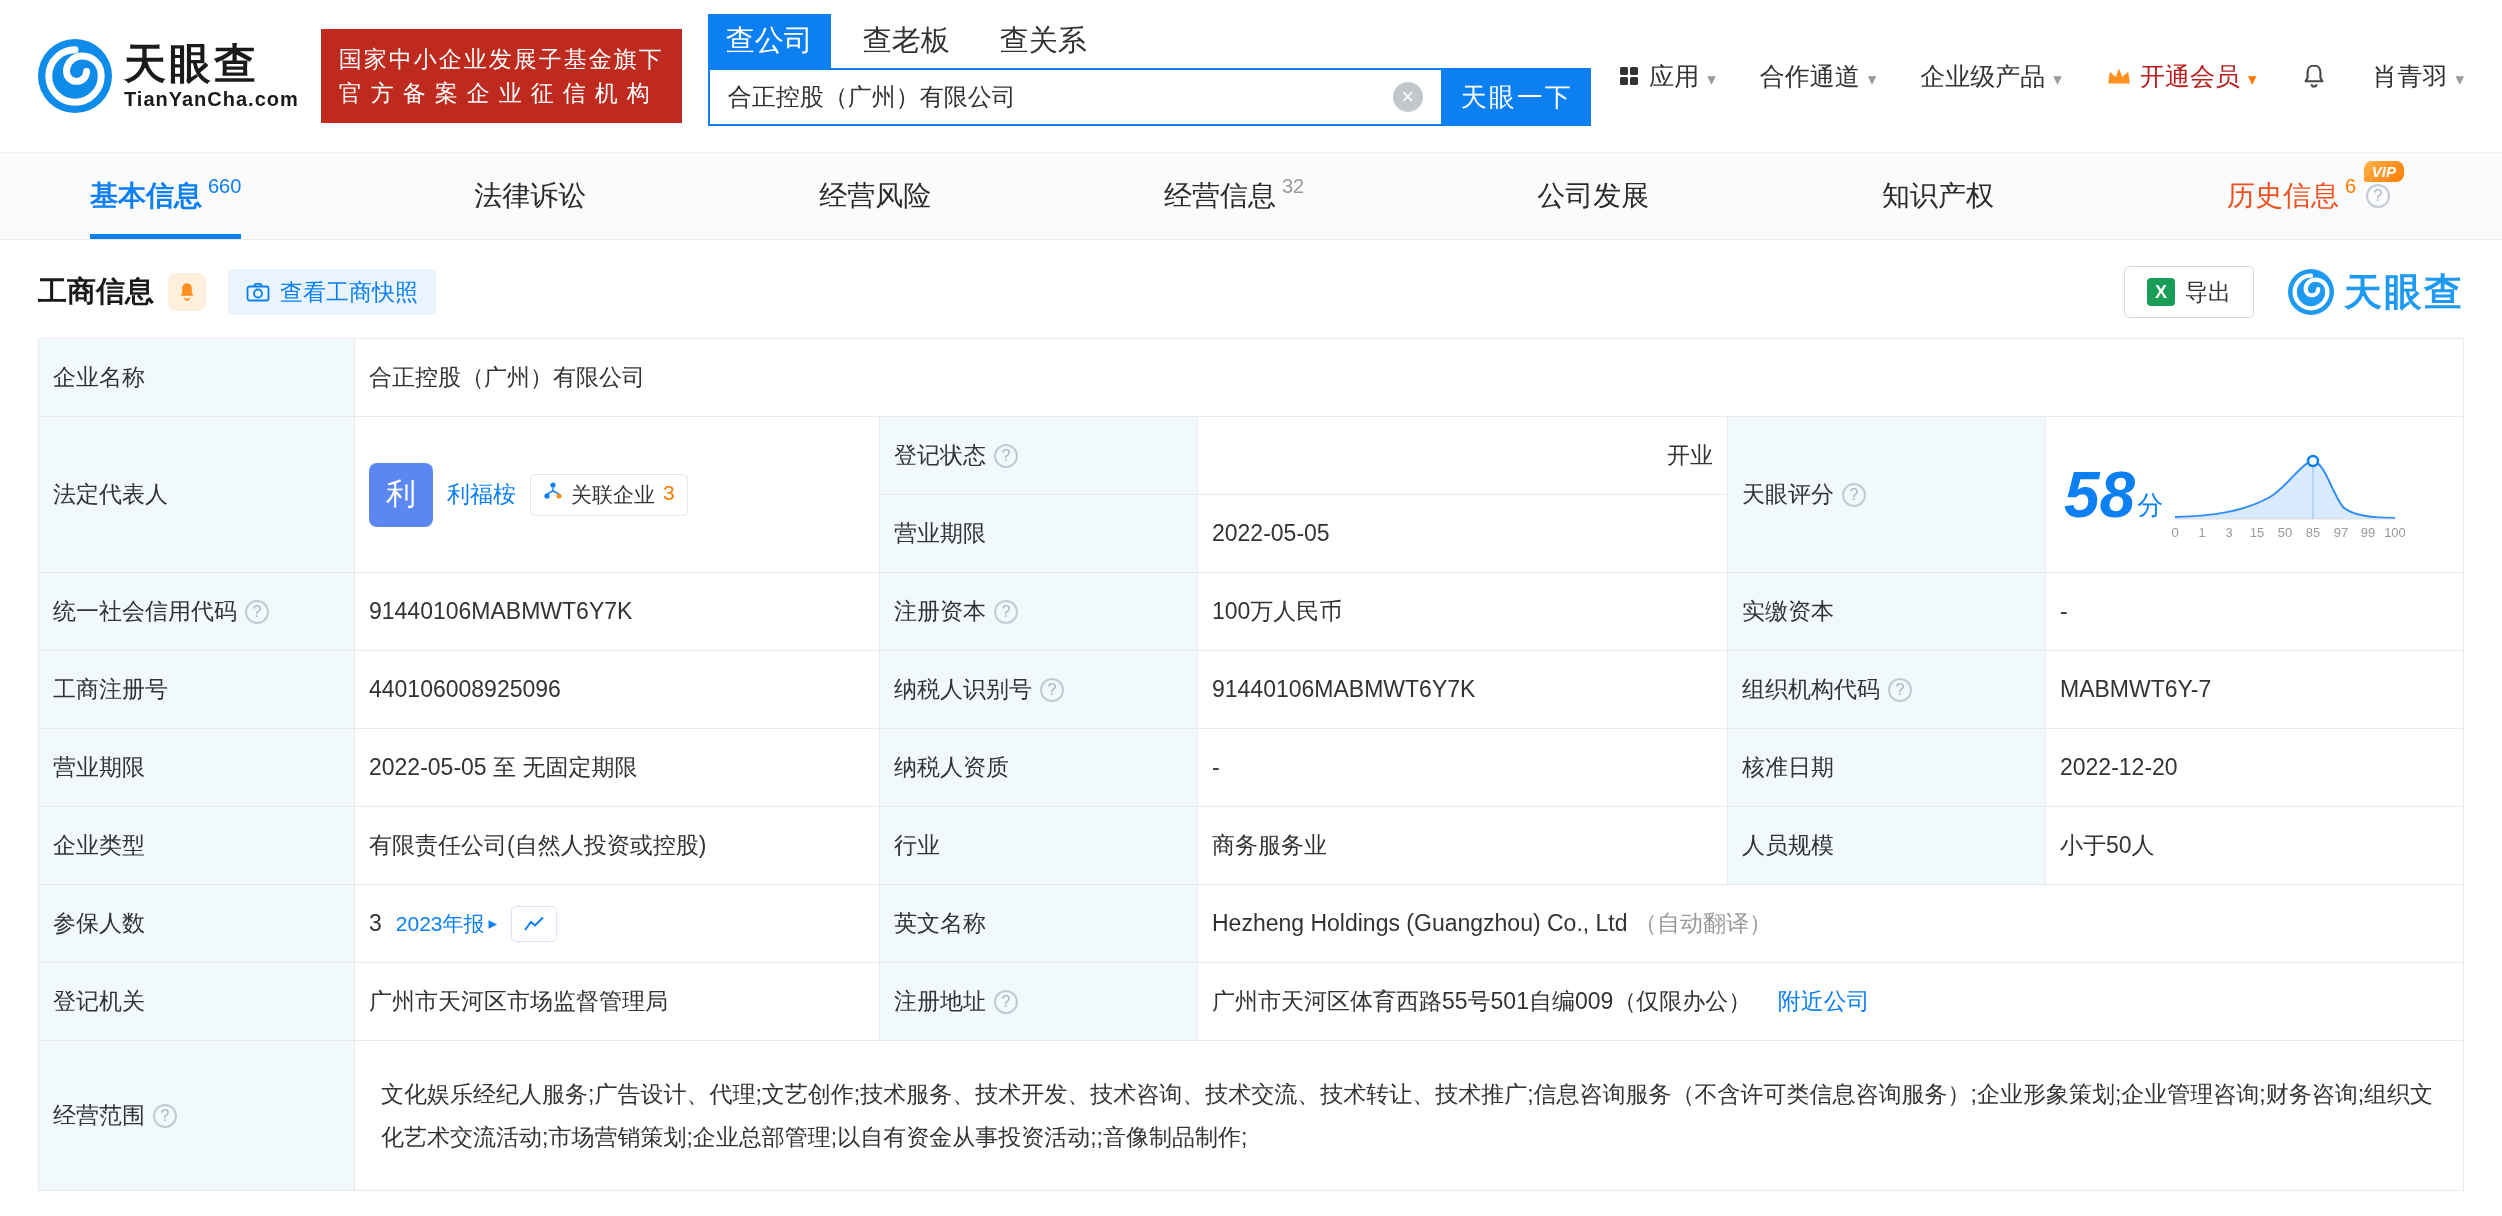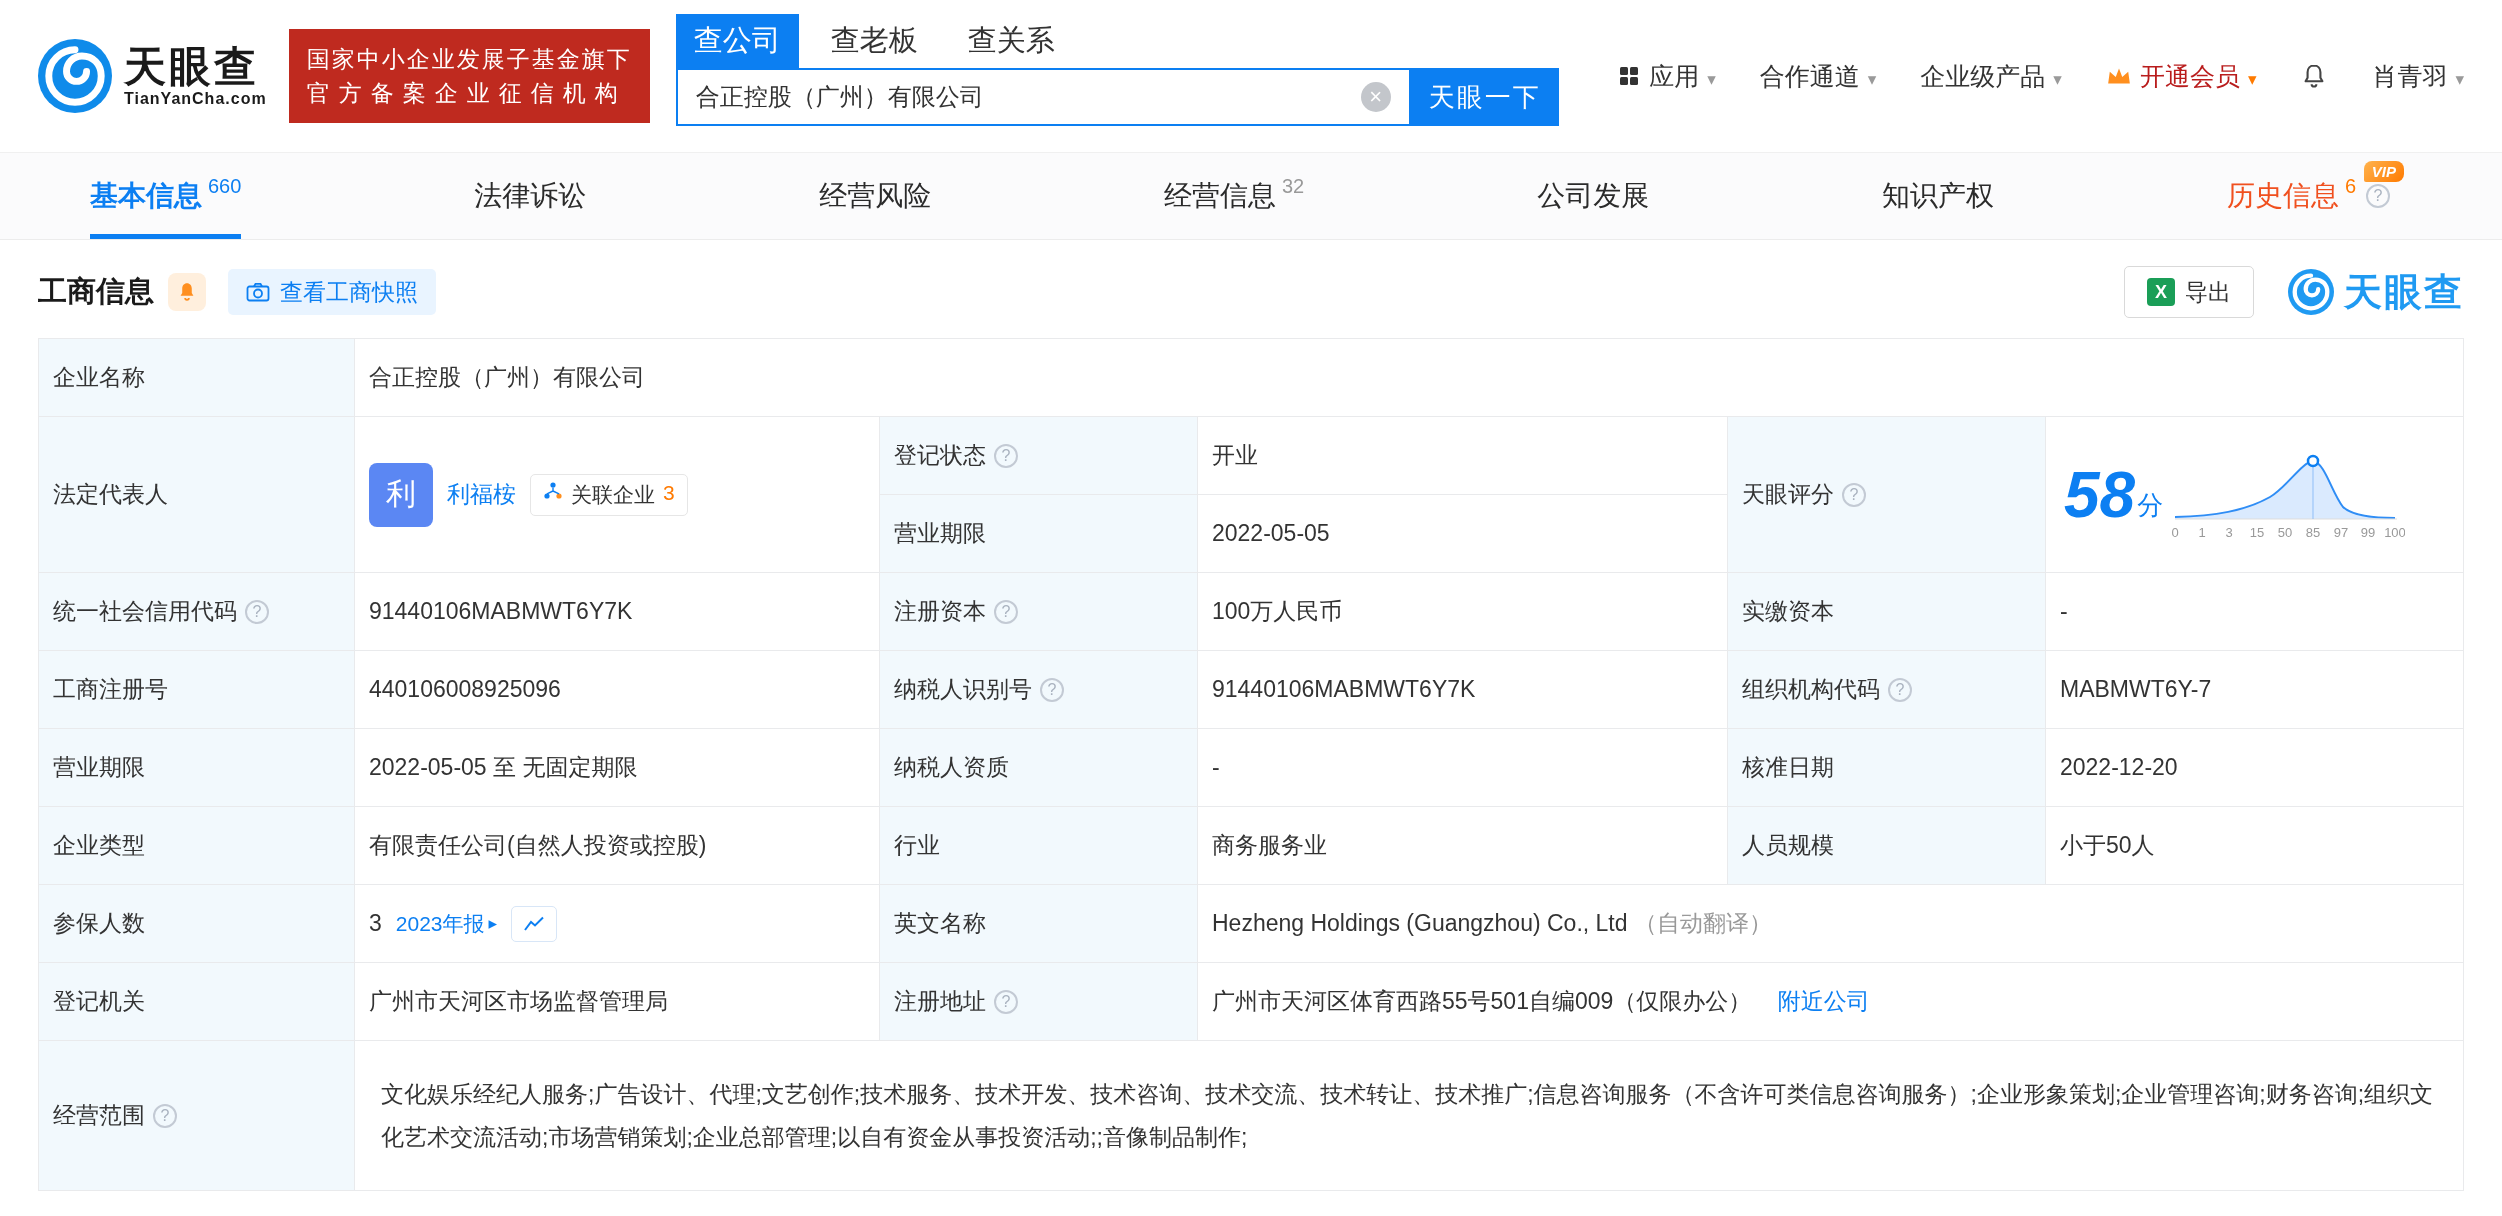--- a/index.html
+++ b/index.html
@@ -6,21 +6,21 @@
   * { box-sizing: border-box; margin: 0; padding: 0; }
   html,body { background:#fff; }
   body { width:2502px; height:1216px; overflow:hidden;
          font-family:"Liberation Sans","DejaVu Sans",sans-serif; color:#333; }
 
   
   .topbar { height:152px; display:flex; align-items:center; padding:0 38px; background:#fff; }
   .logo-wrap { display:flex; align-items:center; gap:12px; flex:0 0 auto; }
   .logo-circle { width:74px; height:74px; }
   .logo-text-main { font-size:42px; font-weight:bold; color:#1a1a1a; letter-spacing:3px; line-height:1.1; }
-  .logo-text-sub { font-size:16px; font-weight:bold; color:#1a1a1a; letter-spacing:1px; }
+  .logo-text-sub { font-size:20px; font-weight:bold; color:#1a1a1a; letter-spacing:1px; }
   .gov-badge { margin-left:22px; background:#bf2a1f; color:#fff; padding:13px 18px; flex:0 0 auto; }
   .gov-badge .l1 { font-size:23px; letter-spacing:2px; line-height:34px; }
   .gov-badge .l2 { font-size:23px; letter-spacing:9px; line-height:34px; }
 
   .search-area { margin-left:26px; flex:0 0 auto; }
   .search-tabs { display:flex; align-items:flex-end; height:42px; }
   .search-tab { font-size:29px; color:#333; padding:7px 18px; cursor:pointer; }
   .search-tab.active { background:#0C7FF2; color:#fff; }
   .search-tab + .search-tab { margin-left:14px; }
   .search-row { display:flex; }
@@ -73,21 +73,21 @@
   .watermark .wm-text { font-size:38px; font-weight:bold; color:#1F9AF2; letter-spacing:2px; }
 
   
   .table-wrap { padding:0 38px; }
   table.info { width:100%; border-collapse:collapse; table-layout:fixed; }
   table.info td { border:1px solid #e9eaec; font-size:23px; color:#333; padding:0 14px; vertical-align:middle; }
   td.lbl { background:#f2f9fd; }
   td.lbl .lbl-in { display:flex; align-items:center; }
   tr.h78 { height:78px; }
   tr.h150 { height:150px; }
-  .green { color:#2BA149; }
+  .green { color:#2BA149;text-align:right; }
   .flexcell { display:flex; align-items:center; gap:14px; }
   .avatar { width:64px; height:64px; border-radius:8px; background:#5b87f3; color:#fff; font-size:30px;
             display:flex; align-items:center; justify-content:center; flex:0 0 auto; }
   a.blue, .blue-link { color:#0C7FF2; text-decoration:none; cursor:pointer; }
   .rel-tag { display:inline-flex; gap:8px; border:1px solid #e6e6e6; border-radius:5px;
              padding:6px 12px; font-size:21px; cursor:pointer; background:#fff; }
   .rel-tag .num { color:#FF7A00; }
   .report-link { color:#0C7FF2; font-size:21px; cursor:pointer; display:inline-flex; align-items:center; }
   .report-link::after { content:"\25B8"; font-size:17px; margin-left:4px; }
   .chart-btn { width:46px; height:36px; border:1px solid #d8e6f7; border-radius:5px; display:inline-flex;

